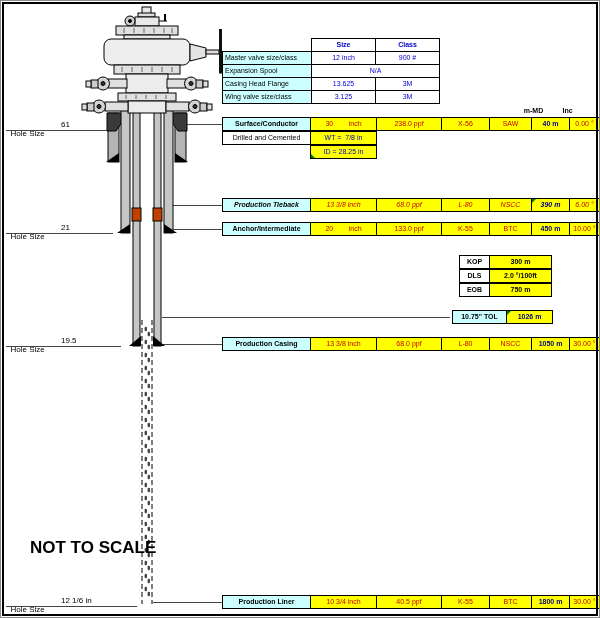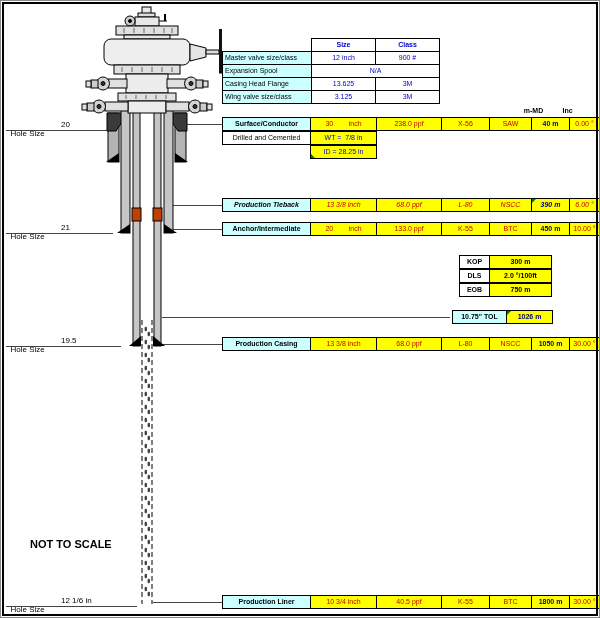--- a/index.html
+++ b/index.html
@@ -42,21 +42,21 @@
   
   .k-label{width:31px;font-weight:bold;}
   .k-val{width:63px;font-weight:bold;}
   .tol-label{width:55px;font-weight:bold;}
   .tol-val{width:47px;}
 
   .colhead{position:absolute;font-size:7px;font-weight:bold;color:#000;
     text-align:center;z-index:10;}
   .holesize{position:absolute;font-size:8px;color:#000;z-index:10;white-space:pre;}
   .holesize .hs-val{position:absolute;left:55px;top:0;}
-  .nts{position:absolute;left:30px;top:538px;font-size:11px;font-weight:bold;z-index:10;}
+  .nts{position:absolute;left:30px;top:538px;font-size:17px;font-weight:bold;z-index:10;}
 </style>
 </head>
 <body>
 
 <svg class="diagram" width="600" height="618" viewBox="0 0 600 618">
 
   <g stroke="#444" stroke-width="1">
     <line x1="6" y1="130.5" x2="113" y2="130.5"></line>
     <line x1="6" y1="233.5" x2="113" y2="233.5"></line>
     <line x1="6" y1="346.5" x2="121" y2="346.5"></line>
@@ -271,21 +271,21 @@
   <div class="c w1 yel red">10 3/4 inch</div>
   <div class="c w2 yel red">40.5 ppf</div>
   <div class="c w3 yel red">K-55</div>
   <div class="c w4 yel red">BTC</div>
   <div class="c w5 yel nav">1800 m</div>
   <div class="c w6 yel red">30.00 °</div>
 </div>
 
 <div class="holesize" style="left:6px;top:120px;">
   <span>Hole Size</span>
-  <span class="hs-val">20</span>
+  <span class="hs-val">61</span>
 </div>
 <div class="holesize" style="left:6px;top:223px;">
   <span>Hole Size</span>
   <span class="hs-val">21</span>
 </div>
 <div class="holesize" style="left:6px;top:336px;">
   <span>Hole Size</span>
   <span class="hs-val">19.5</span>
 </div>
 <div class="holesize" style="left:6px;top:596px;">

